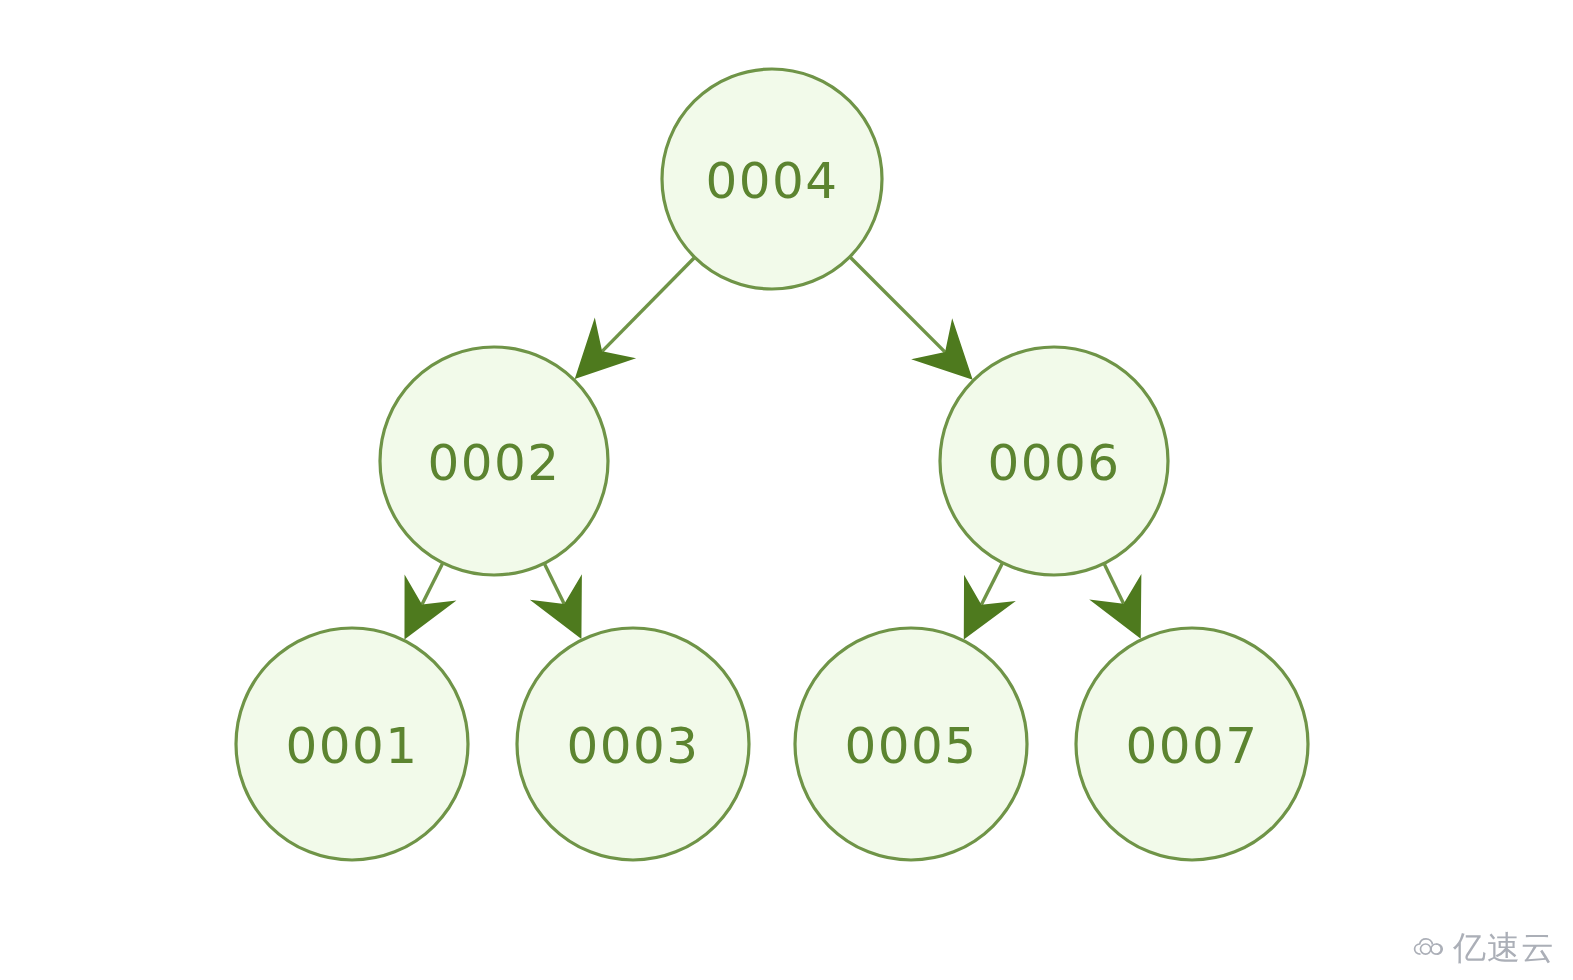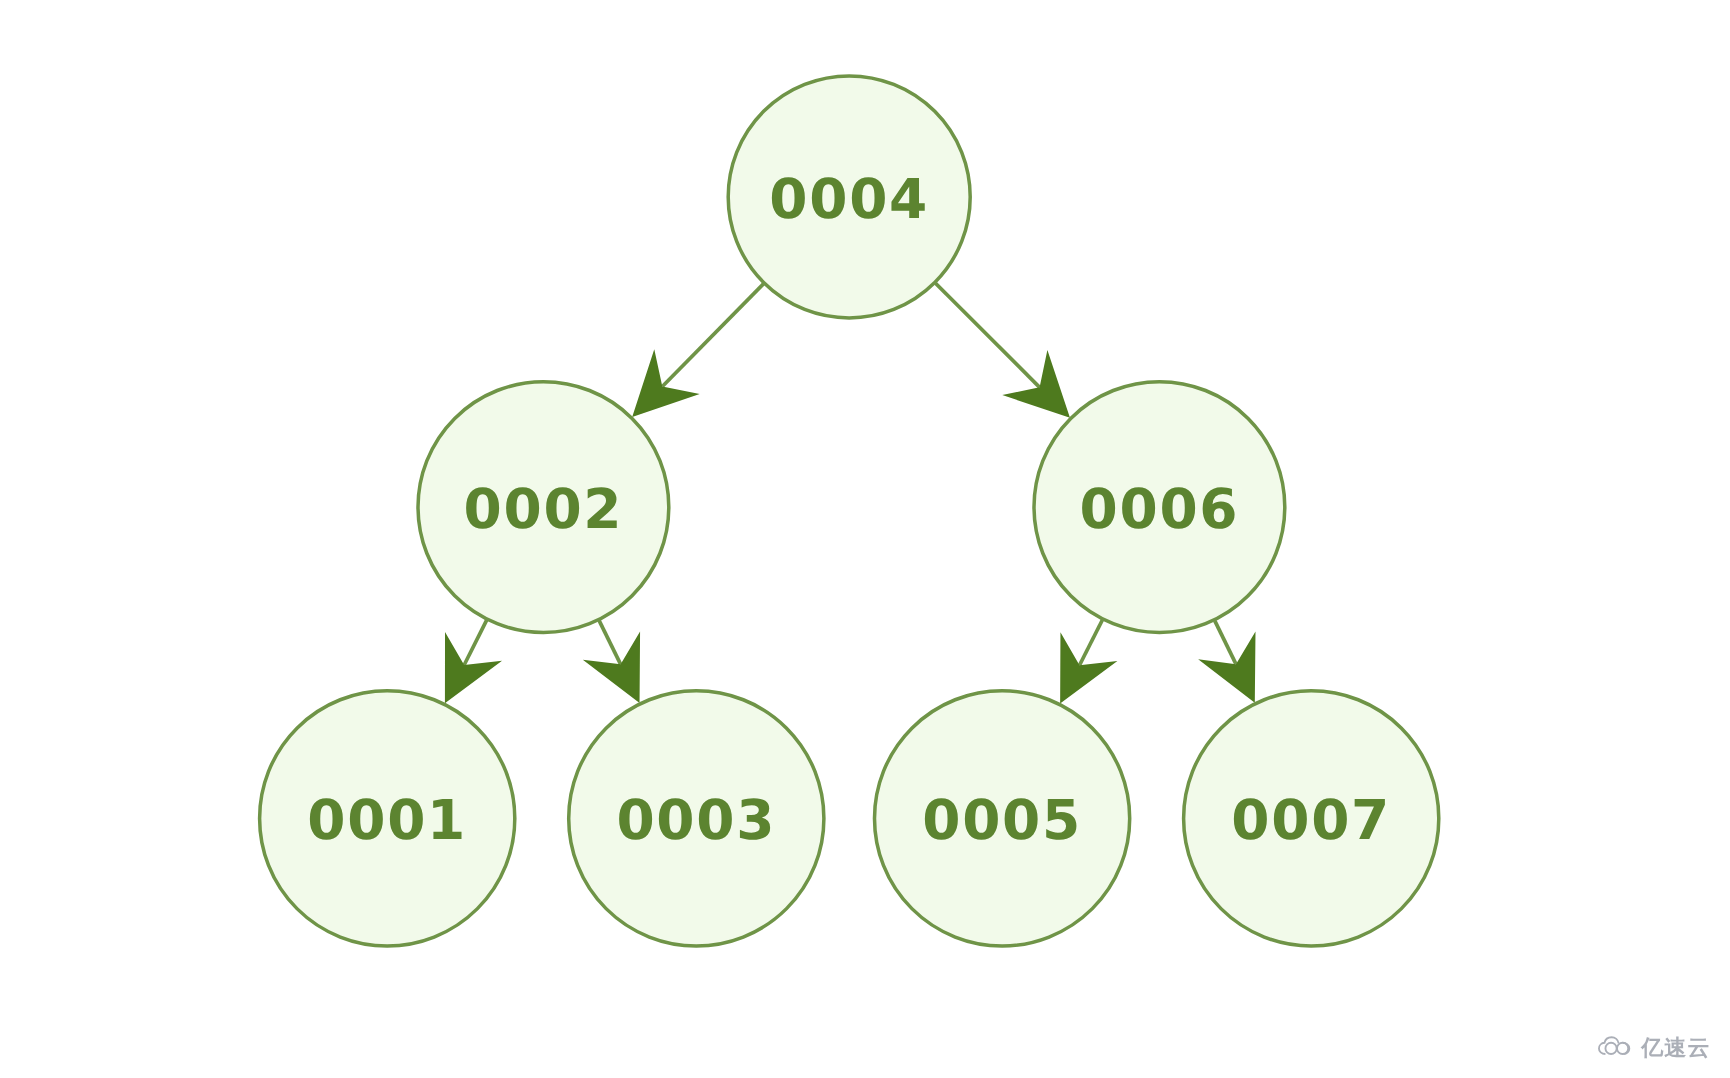--- a/index.html
+++ b/index.html
@@ -10,21 +10,20 @@
   }
   body {
     font-family: "DejaVu Sans", "Liberation Sans", sans-serif;
   }
   #diagram-root {
     position: relative;
     width: 1573px;
     height: 980px;
     background: #ffffff;
     overflow: hidden;
-    font-weight: bold;
   }
   #tree-svg {
     position: absolute;
     left: 0;
     top: 0;
     width: 1573px;
     height: 980px;
     display: block;
   }
   .node-circle {
@@ -51,21 +50,21 @@
     right: 18px;
     bottom: 16px;
     display: flex;
     align-items: center;
     gap: 6px;
     opacity: 0.95;
     user-select: none;
   }
   #watermark .wm-text {
     font-family: "DejaVu Sans", "Liberation Sans", sans-serif;
-    font-size: 20px;
+    font-size: 33px;
     color: #a7abb4;
     letter-spacing: 1px;
     line-height: 1;
   }
   #watermark .wm-icon {
     display: block;
     line-height: 0;
   }
 </style>
 </head>

